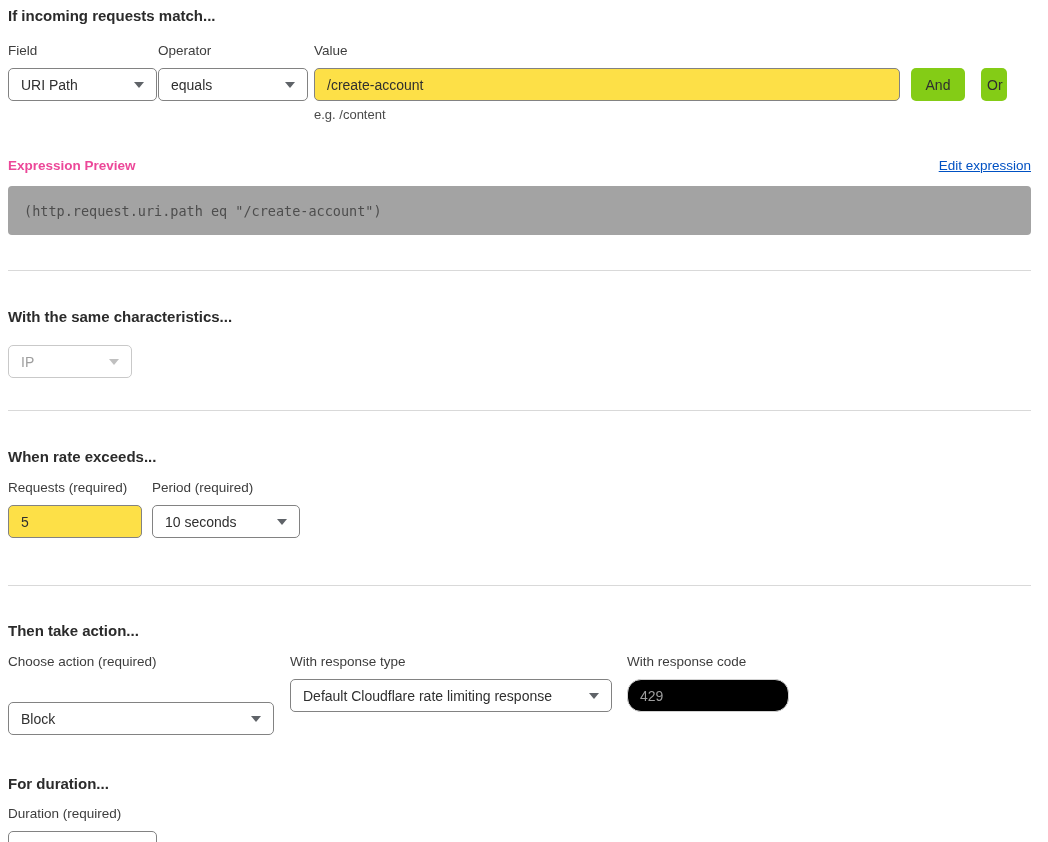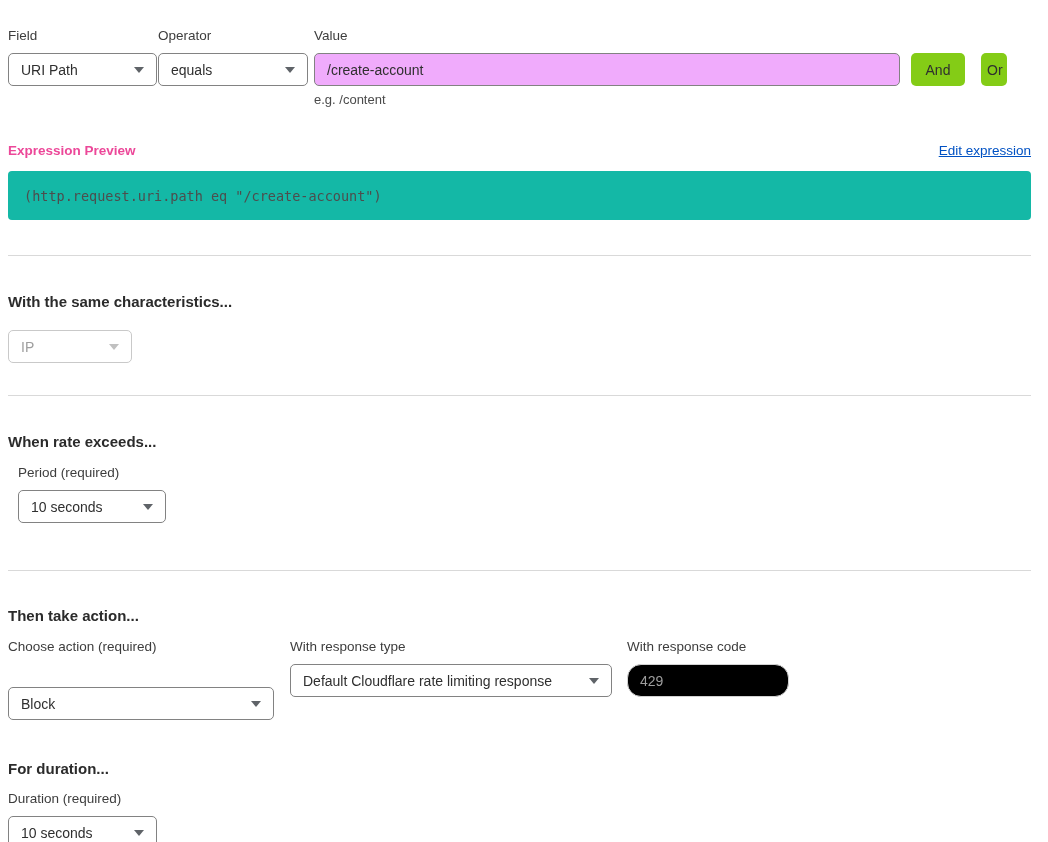--- a/index.html
+++ b/index.html
@@ -58,21 +58,21 @@
     border-top: 6px solid #5f6368;
     margin-left: 8px;
     flex: none;
   }
   .select.disabled .caret { border-top-color: #c0c0c0; }
 
   .text-input {
     height: 33px;
     border: 1px solid #828282;
     border-radius: 5px;
-    background: #f0abfc;
+    background: #fde047;
     padding: 0 12px;
     font-size: 14px;
     font-family: "Liberation Sans", "DejaVu Sans", sans-serif;
     color: #2f2f2f;
     width: 100%;
     outline: none;
   }
   .text-input:disabled, .text-input.disabled {
     background: #000000;
     border-color: #d2d2d2;
@@ -116,21 +116,21 @@
   .edit-link {
     font-size: 13.5px;
     color: #0051c3;
     text-decoration: underline;
     cursor: pointer;
     line-height: 14px;
   }
   .code-box {
     margin-top: 13px;
     height: 49px;
-    background: #14b8a6;
+    background: #a3a3a3;
     border-radius: 4px;
     display: flex;
     align-items: center;
     padding: 0 16px;
   }
   .code-box code {
     font-family: "DejaVu Sans Mono", "Liberation Mono", monospace;
     font-size: 13.5px;
     color: #4d4d4d;
   }
@@ -156,20 +156,21 @@
 
   .heading-duration { margin-top: 41px; }
   .duration-row { margin-top: 16px; display: flex; }
   .duration-col { width: 149px; }
 </style>
 </head>
 <body>
 
 <div class="container">
 
+  <h2 class="section-heading">If incoming requests match...</h2>
 
   <div class="fields-row">
     <div class="col field-col">
       <label class="field-label">Field</label>
       <div class="select">
         <span>URI Path</span>
         <span class="caret"></span>
       </div>
     </div>
 
@@ -204,20 +205,24 @@
   <h2 class="section-heading heading-characteristics">With the same characteristics...</h2>
   <div class="select disabled characteristic-select">
     <span>IP</span>
     <span class="caret"></span>
   </div>
 
   <hr class="divider divider-2">
 
   <h2 class="section-heading heading-rate">When rate exceeds...</h2>
   <div class="rate-row">
+    <div class="col requests-col">
+      <label class="field-label">Requests (required)</label>
+      <input class="text-input" type="text" value="5" style="">
+    </div>
     <div class="col period-col">
       <label class="field-label">Period (required)</label>
       <div class="select">
         <span>10 seconds</span>
         <span class="caret"></span>
       </div>
     </div>
   </div>
 
   <hr class="divider divider-3">

